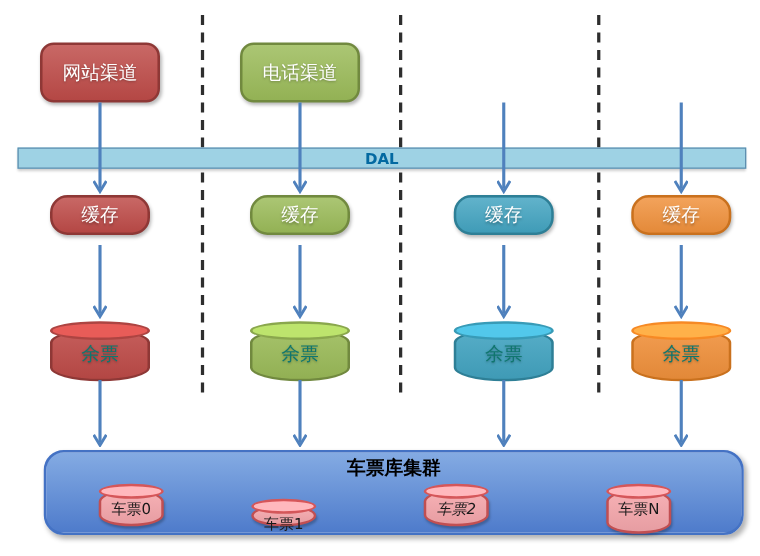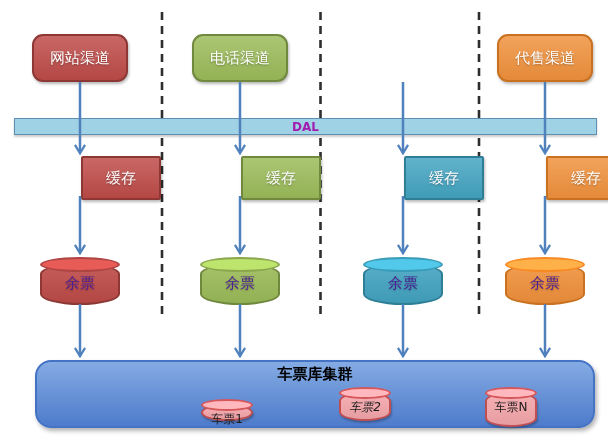--- a/index.html
+++ b/index.html
@@ -14,30 +14,30 @@
   .dal-bar{position:absolute;left:14px;top:118px;width:583px;height:17px;box-sizing:border-box;
     border:1.5px solid;display:flex;align-items:center;justify-content:center;
     font-size:12px;font-weight:bold;z-index:1;box-shadow:0 2px 2px rgba(0,0,0,.2);}
 
   .node{position:absolute;box-sizing:border-box;display:flex;align-items:center;justify-content:center;
     color:#fff;z-index:2;border:2px solid var(--stroke);
     background-color:var(--fill);
     background-image:linear-gradient(180deg,rgba(255,255,255,.16),rgba(0,0,0,.05));
     text-shadow:0 1px 2px rgba(0,0,0,.3);}
   .pill{width:96px;height:48px;border-radius:11px;font-size:15px;box-shadow:1px 2px 3px rgba(0,0,0,.28);}
-  .rect{width:80px;height:44px;border-radius:2px;font-size:15px;box-shadow:1px 2px 3px rgba(0,0,0,.28);margin-left:41px;}
+  .rect{width:80px;height:32px;border-radius:14px;font-size:15px;box-shadow:1px 2px 3px rgba(0,0,0,.28);}
 
   .cylinder{position:absolute;z-index:2;}
   .cyl-body{position:absolute;left:0;right:0;top:6px;bottom:0;box-sizing:border-box;
     background-color:var(--fill);border:2px solid var(--stroke);border-radius:50% / 11px;
     background-image:linear-gradient(180deg,rgba(255,255,255,.10),rgba(0,0,0,.06));}
   .cyl-top{position:absolute;left:0;right:0;top:0;height:15px;box-sizing:border-box;
     background-color:var(--fill);border:2px solid var(--stroke);border-radius:50%;
     filter:brightness(1.22);}
-  .cyl-label{position:absolute;left:0;right:0;top:17px;text-align:center;color:#4c1d95;
+  .cyl-label{position:absolute;left:0;right:0;top:17px;text-align:center;color:#0f766e;
     font-size:15px;text-shadow:0 1px 2px rgba(0,0,0,.3);}
 
   .cluster{position:absolute;left:35px;top:360px;width:560px;height:68px;box-sizing:border-box;
     border:2px solid var(--stroke);border-radius:16px;z-index:2;
     background-image:linear-gradient(180deg,var(--top),var(--bottom));
     box-shadow:2px 3px 4px rgba(0,0,0,.3);}
   .cluster-title{position:absolute;left:0;right:0;top:3px;text-align:center;
     font-size:15px;font-weight:bold;color:#000;}
 
   .db{z-index:3;}
@@ -49,32 +49,29 @@
 <body>
 
 <div class="canvas">
 
   <svg class="layer sep-layer" viewBox="0 0 608 445" style="--sep-color: #2E2E2E;">
     <line class="sep" x1="162" y1="12" x2="162" y2="318"></line>
     <line class="sep" x1="320.5" y1="12" x2="320.5" y2="318"></line>
     <line class="sep" x1="479" y1="12" x2="479" y2="318"></line>
   </svg>
 
-  <div class="dal-bar" style="background-color: rgb(158, 210, 228); border-color: rgb(94, 143, 176); color: #a21caf;">
+  <div class="dal-bar" style="background-color: rgb(158, 210, 228); border-color: rgb(94, 143, 176); color: #0369a1;">
     <span>DAL</span>
   </div>
 
   <div class="node pill" style="left: 192px; top: 34px; --fill: #9BBB59; --stroke: #71893F;">
     <span>电话渠道</span>
   </div>
   <div class="node pill" style="left: 32px; top: 34px; --fill: #BE4B48; --stroke: #8E3836;">
     <span>网站渠道</span>
-  </div>
-  <div class="node pill" style="left: 497px; top: 34px; --fill: #F0913C; --stroke: #C9711E;">
-    <span>代售渠道</span>
   </div>
 
   <div class="node rect" style="left: 40px; top: 156px; --fill: #BE4B48; --stroke: #8E3836;">
     <span>缓存</span>
   </div>
   <div class="node rect" style="left: 200px; top: 156px; --fill: #9BBB59; --stroke: #71893F;">
     <span>缓存</span>
   </div>
   <div class="node rect" style="left: 363px; top: 156px; --fill: #43A4C1; --stroke: #2E7F96;">
     <span>缓存</span>
@@ -101,20 +98,25 @@
   <div class="cylinder" style="left: 505px; top: 257px; width: 80px; height: 48px; --fill: #F0913C; --stroke: #C9711E;">
     <div class="cyl-body"></div>
     <div class="cyl-top"></div>
     <span class="cyl-label">余票</span>
   </div>
 
   <div class="cluster" style="--top: #84ABE3; --bottom: #4E7BCB; --stroke: #4472C4;">
     <div class="cluster-title">车票库集群</div>
   </div>
 
+  <div class="cylinder db" style="left: 79px; top: 387px; width: 52px; height: 34px; --fill: #F5A7AC; --stroke: #C14F52;">
+    <div class="cyl-body"></div>
+    <div class="cyl-top"></div>
+    <span class="cyl-label">车票0</span>
+  </div>
   <div class="cylinder db" style="left: 201px; top: 387px; width: 52px; height: 22px; margin-top: 12px; --fill: #F5A7AC; --stroke: #C14F52;">
     <div class="cyl-body"></div>
     <div class="cyl-top"></div>
     <span class="cyl-label">车票1</span>
   </div>
   <div class="cylinder db" style="left: 339px; top: 387px; width: 52px; height: 34px; font-style: italic; --fill: #F5A7AC; --stroke: #C14F52;">
     <div class="cyl-body"></div>
     <div class="cyl-top"></div>
     <span class="cyl-label">车票2</span>
   </div>

